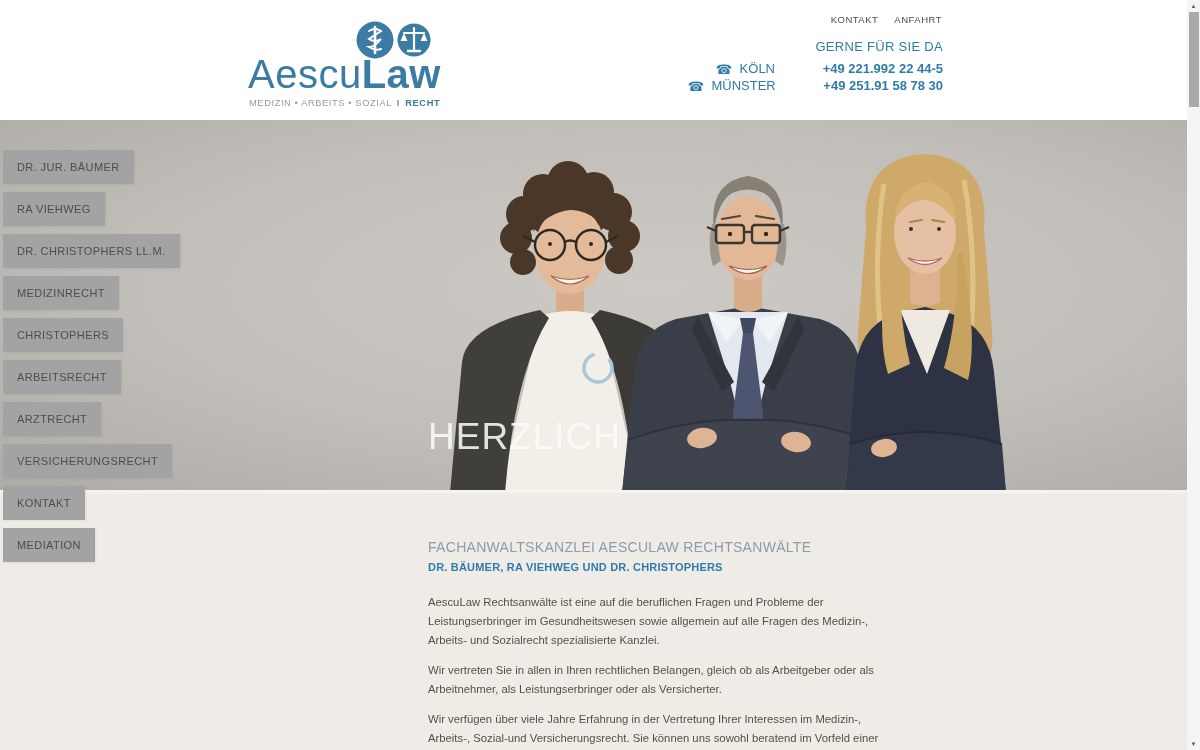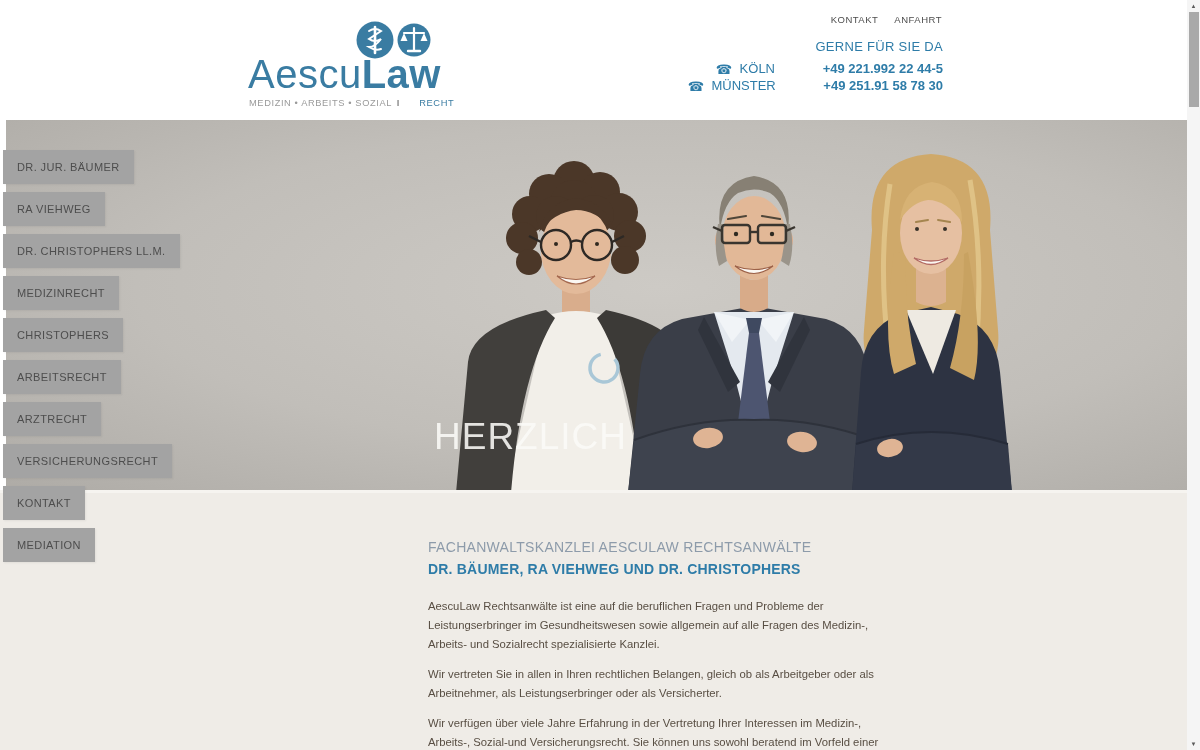--- a/index.html
+++ b/index.html
@@ -11,51 +11,51 @@
   .header { position:absolute; top:0; left:0; width:1200px; height:120px; background:#ffffff; }
   .logo { position:absolute; left:248px; top:16px; width:185px; height:98px; cursor:pointer; }
   .logo-icons { position:absolute; right:2px; top:5px; display:flex; gap:3px; align-items:flex-end; }
   .logo-circle { display:flex; align-items:center; justify-content:center; }
   .brand { position:absolute; left:0; top:36px; font-size:40px; color:#3a7ca2; letter-spacing:0.5px;text-align:center; }
   .brand .reg { font-weight:400; }
   .brand .bold { font-weight:700; }
   .logo-tagline { position:absolute; left:1px; top:82px; font-size:9.3px; letter-spacing:0.6px;
                   color:#9a9a9a; white-space:nowrap; }
   .logo-tagline .divider { color:#8a8a8a; font-weight:700; margin:0 2px; }
-  .logo-tagline .accent { color:#3a7ca2; font-weight:400;margin-left:14px; }
+  .logo-tagline .accent { color:#3a7ca2; font-weight:700; }
 
   .top-links { position:absolute; top:14px; right:258px; font-size:9.5px; color:#4d4d4d;
                letter-spacing:0.5px; display:flex; gap:16px; }
   .top-links a { cursor:pointer; }
 
   .contact { position:absolute; top:39px; right:257px; text-align:right; color:#2e7ca8; }
   .contact .greeting { font-size:13px; letter-spacing:0.3px; margin-bottom:6px; }
   .phone-row { font-size:13px; line-height:17px; white-space:nowrap; cursor:pointer; }
   .phone-icon { font-size:13px; margin-right:4px; position:relative; top:0.5px; }
   .phone-row b { font-weight:700;margin-left:44px; }
 
   
-  .hero { position:absolute; top:120px; left:6px; width:1187px; height:370px; overflow:hidden;
+  .hero { position:absolute; top:120px; left:0; width:1187px; height:370px; overflow:hidden;
           background:#b4b1ac;text-align:right; }
   .hero svg { display:block; }
   .hero-title { position:absolute; left:428px; top:299px; font-size:37px; line-height:35px;
                 font-weight:300; letter-spacing:1px; color:rgba(250,250,247,0.88); }
   .hero-sep { position:absolute; top:490px; left:0; width:1187px; height:3px; background:#f6f4f0; }
 
   
   .sidebar { position:absolute; left:3px; top:150px; z-index:5; }
   .side-item { display:table; height:34px; line-height:34px; padding:0 14px; margin-bottom:8px;
                background:#a3a3a3; color:#4d4d4d; font-size:11px; letter-spacing:0.4px;
                white-space:nowrap; cursor:pointer; box-shadow:1px 1px 2px rgba(0,0,0,0.06); }
 
   
   .content { position:absolute; top:493px; left:0; width:1200px; height:257px; background:#efece7; }
   .content-inner { margin-left:428px; padding-top:46px; width:480px; }
   .kicker { font-size:14px; font-weight:400; color:#8d9baa; letter-spacing:0.3px; }
-  .headline { font-size:14px; font-weight:700; color:#2e7ca8; letter-spacing:0.2px; margin-top:6px; }
+  .headline { font-size:11px; font-weight:700; color:#2e7ca8; letter-spacing:0.2px; margin-top:6px; }
   .content-inner p { width:468px; font-size:11.3px; line-height:19px; color:#584e43; margin-top:11px; }
   .content-inner p.lead { margin-top:20px; font-weight:400; }
 
   
   .scrollbar { position:absolute; top:0; right:0; width:13px; height:750px; background:#f5f5f5; z-index:20; }
   .sb-arrow { position:absolute; left:0; width:13px; height:12px; font-size:6px; color:#5a5a5a;
               text-align:center; line-height:12px; cursor:pointer; }
   .sb-up { top:0; }
   .sb-down { bottom:0; }
   .sb-thumb { position:absolute; top:12px; left:1.5px; width:10px; height:95px; background:#a9a9a9; cursor:pointer; }

